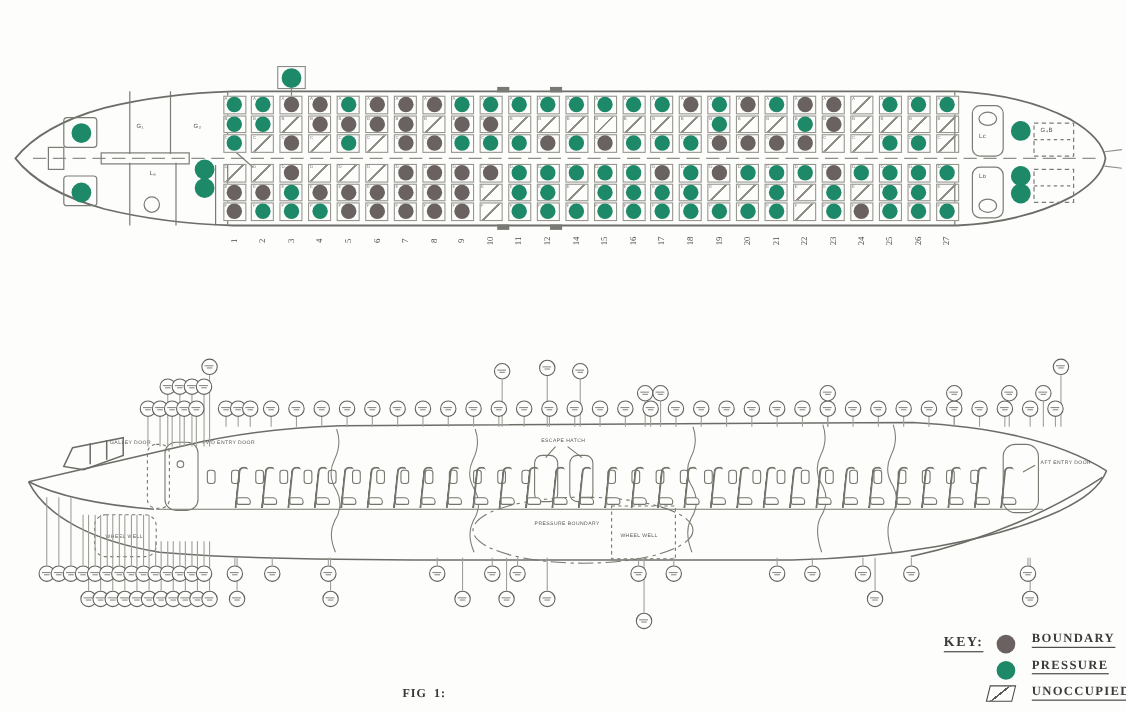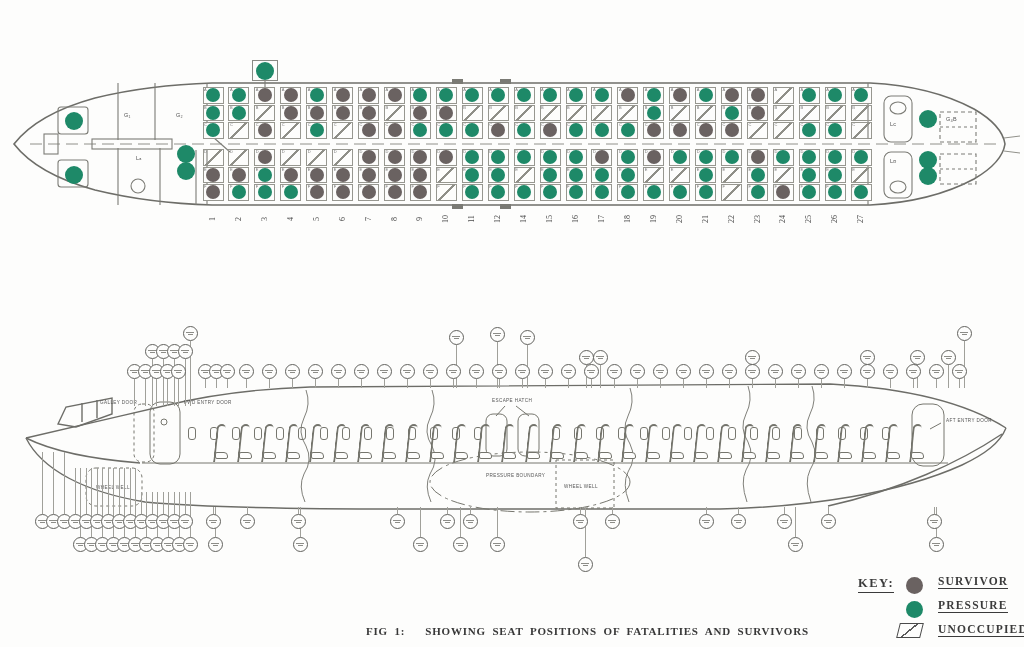--- a/index.html
+++ b/index.html
@@ -1343,25 +1343,24 @@
       <div class="co" style="left: 577.5px; top: 557px;">
         <i></i>
         <i></i>
       </div>
       <div class="ld" style="left: 585px; top: 507px; height: 50px;"></div>
     </div>
 
   <div>
     <div class="key-head" style="left:858px;top:576px;">KEY:</div>
     <div class="key-circle" id="key-sym-0" style="left: 906px; top: 577px; background: rgb(106, 98, 97);"></div>
-    <div class="key-label" style="left:938px;top:575px;">SURVIVOR</div>
+    <div class="key-label" style="left:938px;top:575px;">BOUNDARY</div>
     <div class="key-circle" id="key-sym-1" style="left: 906px; top: 601px; background: rgb(30, 137, 104);"></div>
     <div class="key-label" style="left:938px;top:599px;">PRESSURE</div>
     <div class="key-sq" style="left:898px;top:623px;"></div>
     <div class="key-label" style="left:938px;top:623px;">UNOCCUPIED</div>
   </div>
 
   <div class="caption">
     <span>FIG 1:</span>
-    <span>SHOWING SEAT POSITIONS OF FATALITIES AND SURVIVORS</span>
   </div>
 
 </div>
 
 </body></html>

